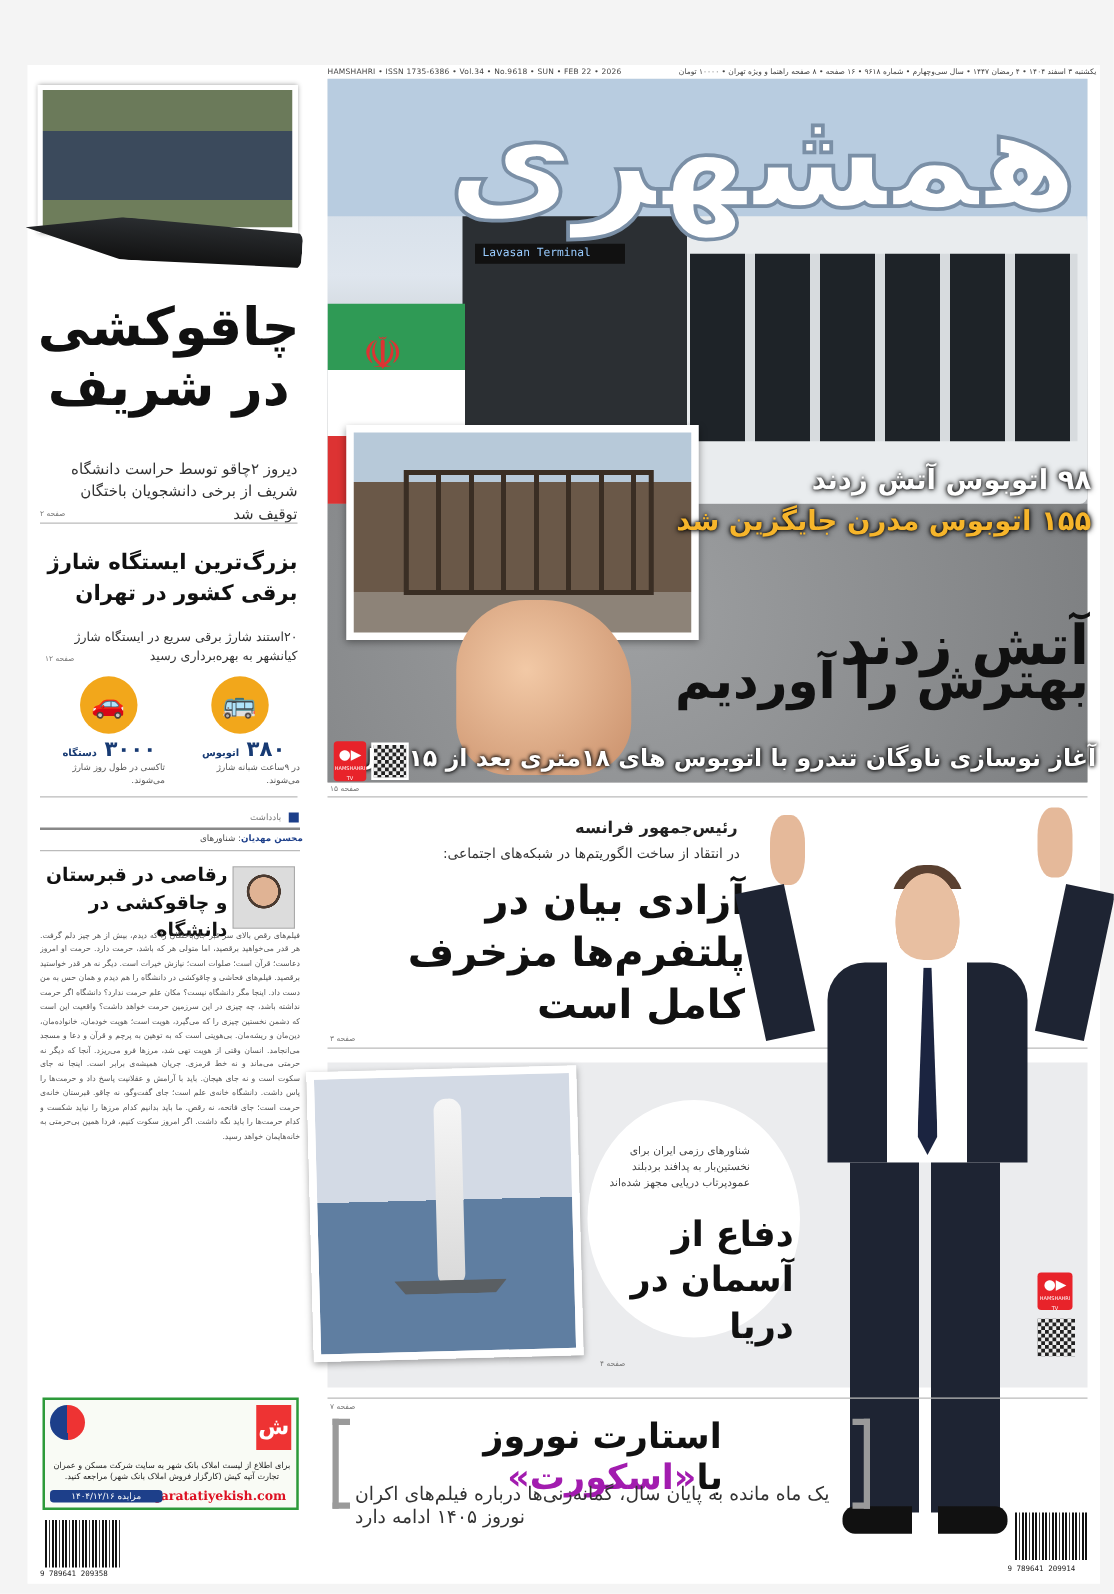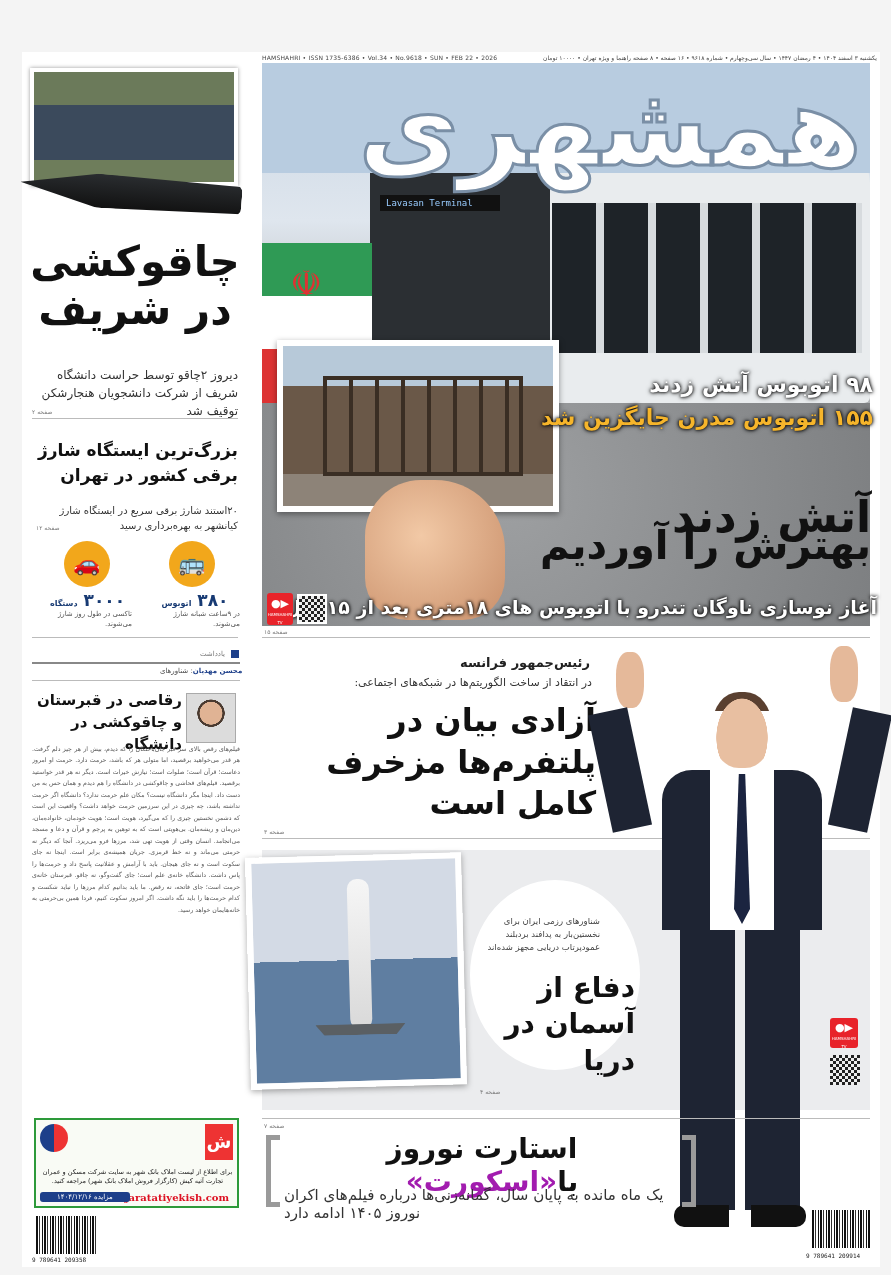--- a/index.html
+++ b/index.html
@@ -134,21 +134,21 @@
 <div class="hl-strip">آغاز نوسازی ناوگان تندرو با اتوبوس های ۱۸متری بعد از ۱۵سال</div>
 
 <div class="tv-logo"><div class="dots">●▶</div><span style="font-size:4px">HAMSHAHRI TV</span></div>
 <div class="qr"></div>
 <div class="page-ref abs" style="left:264px;top:628px">صفحه ۱۵</div>
 <div class="rule" style="left:262px;top:637px;width:608px"></div>
 
 <div class="knife-photo"></div>
 <div class="knife"></div>
 <div class="l-head1">چاقوکشی در شریف</div>
-<div class="l-sub1">دیروز ۲چاقو توسط حراست دانشگاه شریف از شرکت دانشجویان هنجارشکن توقیف شد</div>
+<div class="l-sub1">دیروز ۲چاقو توسط حراست دانشگاه شریف از برخی دانشجویان باختگان توقیف شد</div>
 <div class="page-ref abs rtl" style="left:32px;top:408px;width:206px;text-align:left">صفحه ۲</div>
 <div class="rule" style="left:32px;top:418px;width:206px"></div>
 
 <div class="l-head2">بزرگ‌ترین ایستگاه شارژ برقی کشور در تهران</div>
 <div class="l-sub2">۲۰استند شارژ برقی سریع در ایستگاه شارژ کیانشهر به بهره‌برداری رسید</div>
 <div class="page-ref abs" style="left:36px;top:524px">صفحه ۱۲</div>
 
 <div class="stat-icon" style="left:169px;top:541px">🚌</div>
 <div class="stat-num" style="left:150px;top:590px;width:90px;text-align:center"><span>۳۸۰</span> <span class="stat-unit">اتوبوس</span></div>
 <div class="stat-desc" style="left:150px;top:610px">در ۹ساعت شبانه شارژ می‌شوند.</div>

